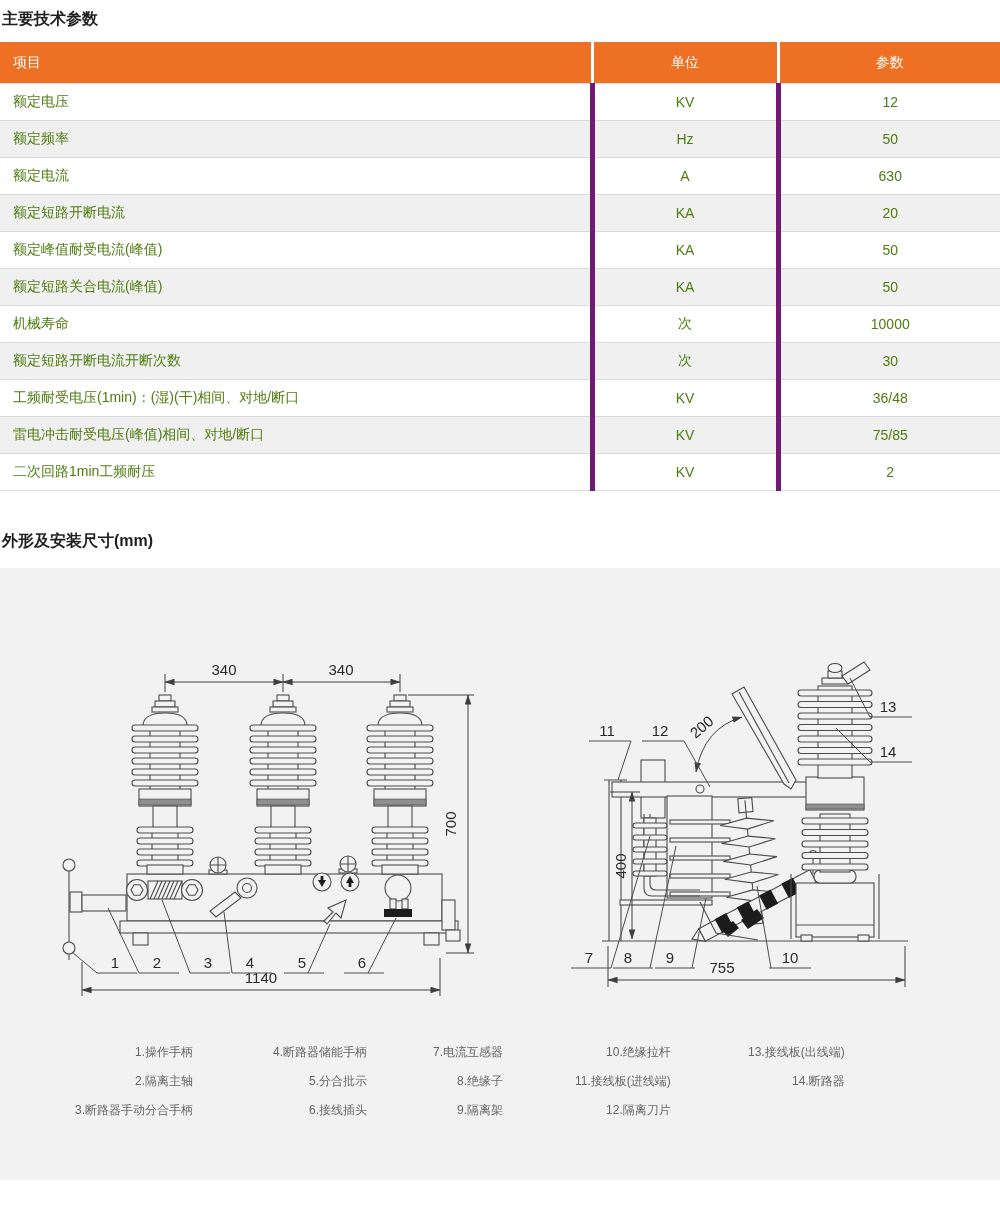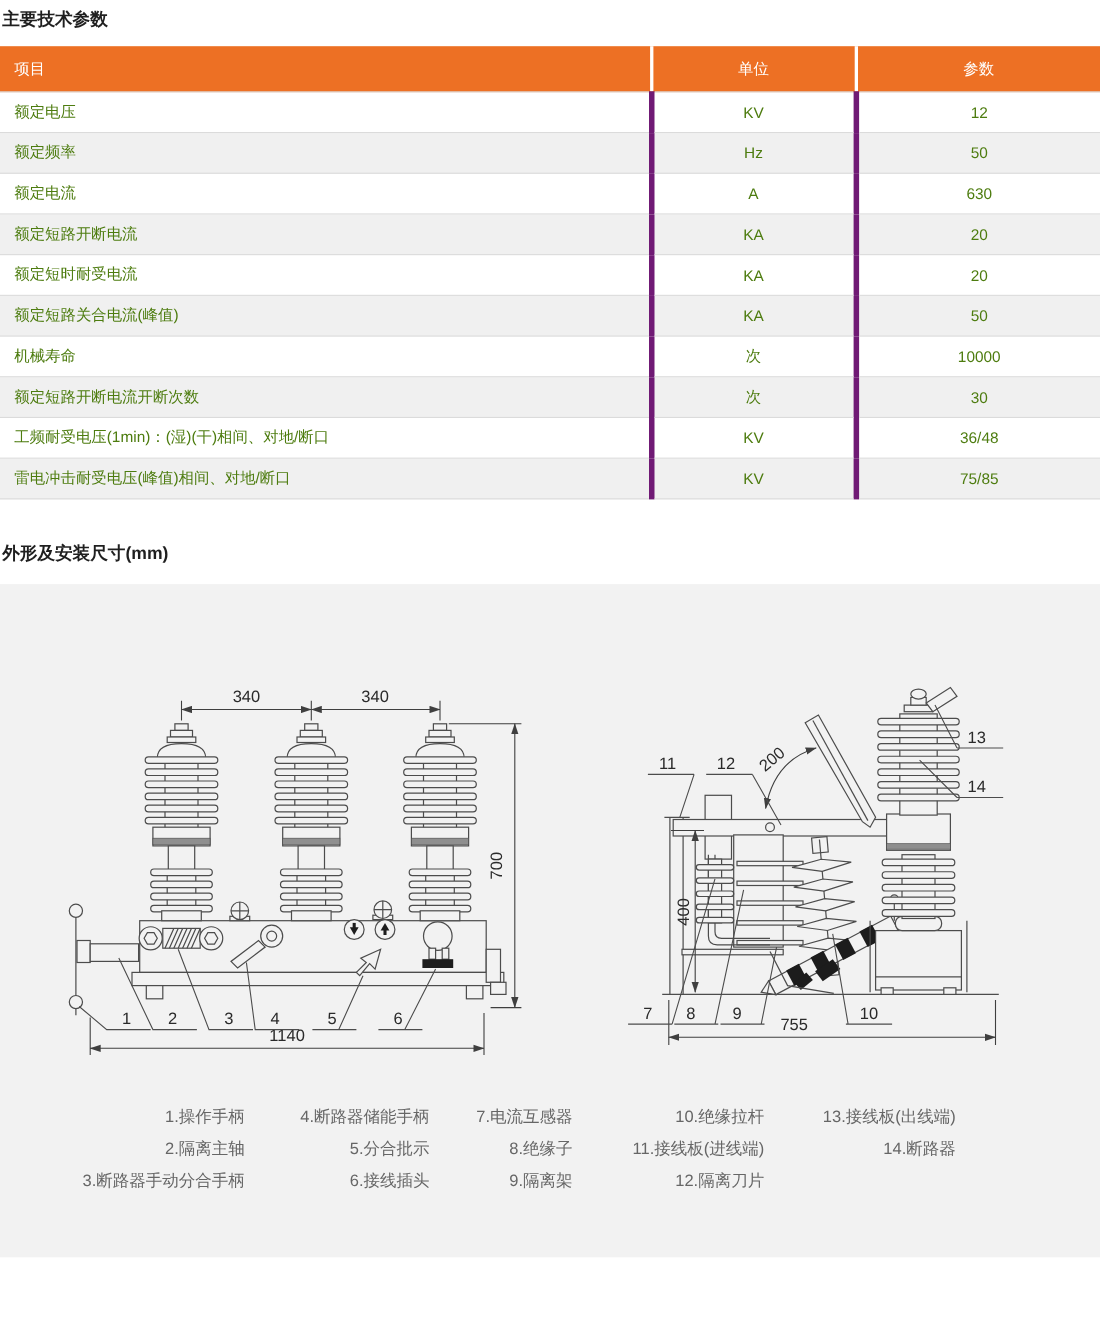--- a/index.html
+++ b/index.html
@@ -36,21 +36,21 @@
   
   .ln  { fill:#F2F2F2; stroke:#4c4c4c; stroke-width:1.1; }
   .st  { fill:none; stroke:#4c4c4c; stroke-width:1.1; }
   .dk  { fill:#1c1c1c; stroke:none; }
   .gy  { fill:#8f8f8f; stroke:#4c4c4c; stroke-width:0.6; }
   .dim { fill:none; stroke:#3f3f3f; stroke-width:1; }
   .ldr { fill:none; stroke:#4c4c4c; stroke-width:1; }
   .dimtext { font-size:15px; fill:#2a2a2a; }
   .callout { font-size:15px; fill:#2a2a2a; text-anchor:middle; }
 
-  .legend { position:absolute; top:470px; font-size:15px; color:#666666; }
+  .legend { position:absolute; top:470px; font-size:12px; color:#666666; }
   .legend p { margin:0; line-height:29px; white-space:nowrap; }
   #lg1 { left:75px; } #lg2 { left:273px; } #lg3 { left:433px; }
   #lg4 { left:575px; } #lg5 { left:748px; }
 </style>
 </head>
 <body>
 
 <h2 id="title1" class="sec-title">主要技术参数</h2>
 
 <table class="specs">
@@ -81,23 +81,23 @@
         <td class="c-item">额定电流</td>
         <td class="c-unit">A</td>
         <td class="c-value">630</td>
       </tr>
     <tr>
         <td class="c-item">额定短路开断电流</td>
         <td class="c-unit">KA</td>
         <td class="c-value">20</td>
       </tr>
     <tr>
-        <td class="c-item">额定短时耐受电流</td>
+        <td class="c-item">额定峰值耐受电流(峰值)</td>
         <td class="c-unit">KA</td>
-        <td class="c-value">20</td>
+        <td class="c-value">50</td>
       </tr>
     <tr>
         <td class="c-item">额定短路关合电流(峰值)</td>
         <td class="c-unit">KA</td>
         <td class="c-value">50</td>
       </tr>
     <tr>
         <td class="c-item">机械寿命</td>
         <td class="c-unit">次</td>
         <td class="c-value">10000</td>
@@ -109,20 +109,25 @@
       </tr>
     <tr>
         <td class="c-item">工频耐受电压(1min)：(湿)(干)相间、对地/断口</td>
         <td class="c-unit">KV</td>
         <td class="c-value">36/48</td>
       </tr>
     <tr>
         <td class="c-item">雷电冲击耐受电压(峰值)相间、对地/断口</td>
         <td class="c-unit">KV</td>
         <td class="c-value">75/85</td>
+      </tr>
+    <tr>
+        <td class="c-item">二次回路1min工频耐压</td>
+        <td class="c-unit">KV</td>
+        <td class="c-value">2</td>
       </tr>
   </tbody>
 </table>
 
 <h2 id="title2" class="sec-title">外形及安装尺寸(mm)</h2>
 
 <div id="panel">
 
   <svg id="drawing" width="1000" height="612" viewBox="0 0 1000 612">
     <defs>

